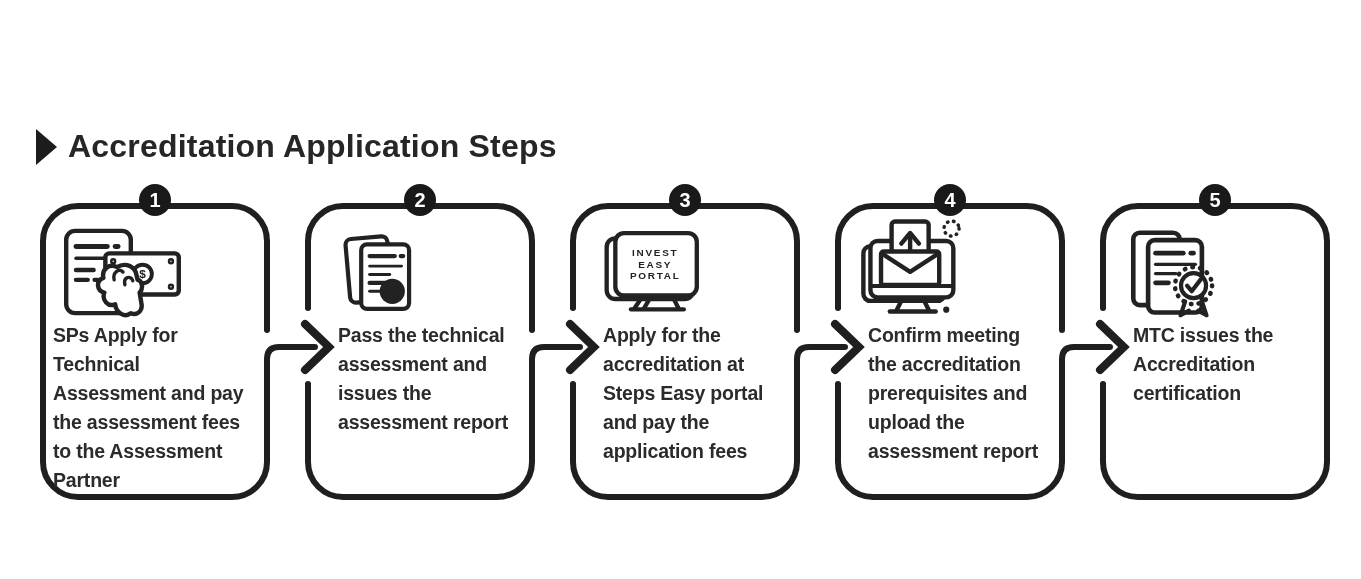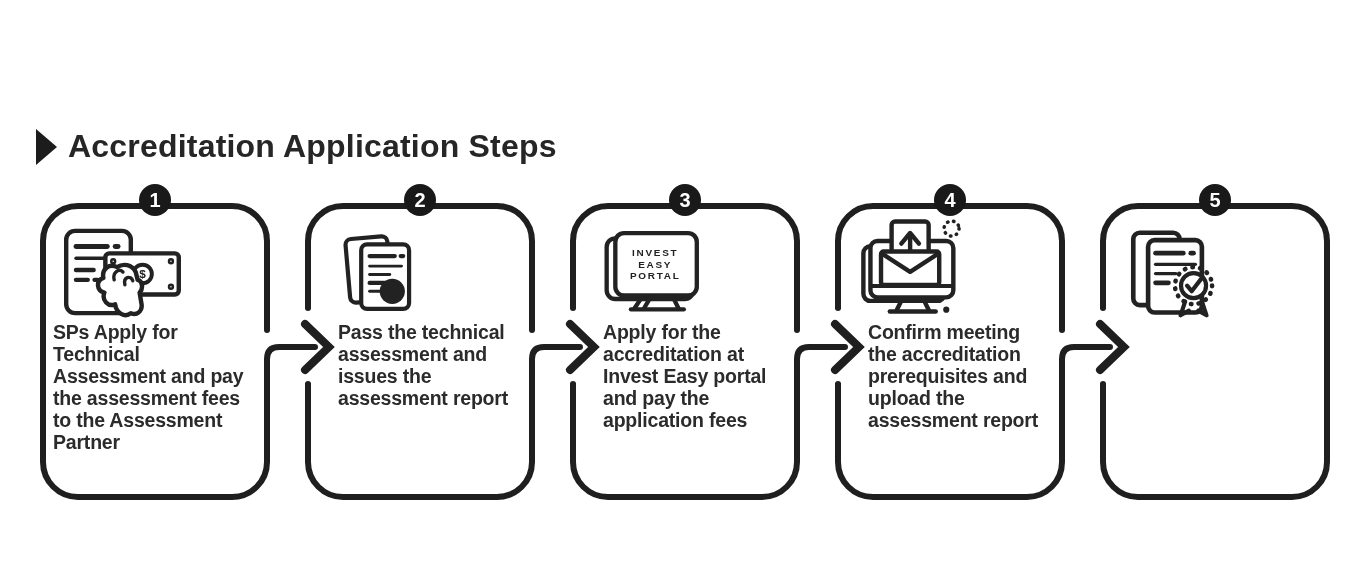--- a/index.html
+++ b/index.html
@@ -16,21 +16,21 @@
     position:absolute;top:203px;width:230px;height:297px;box-sizing:border-box;
     border:6px solid #1f1f1f;border-radius:38px;background:#ffffff;
   }
   .badge{
     position:absolute;top:-25px;left:calc(50% - 16px);width:32px;height:32px;border-radius:50%;
     background:#191919;color:#ffffff;font-size:20px;font-weight:bold;
     display:flex;align-items:center;justify-content:center;z-index:10;
   }
   .step-icon{position:absolute;}
   .step-text{
-    position:absolute;left:27px;top:112px;font-size:19.5px;font-weight:bold;line-height:22px;
+    position:absolute;left:27px;top:112px;font-size:19.5px;font-weight:bold;line-height:29px;
     color:#2b2b2b;white-space:pre-line;letter-spacing:-.2px;
   }
   .step-box.first .step-text{left:7px;}
   
   .flow-arrows{position:absolute;left:0;top:0;z-index:5;pointer-events:none;}
   
   .ink{stroke:#222222;fill:none;stroke-linecap:round;stroke-linejoin:round;}
   .ink-fill{fill:#ffffff;stroke:#222222;stroke-linecap:round;stroke-linejoin:round;}
   .solid{fill:#222222;stroke:none;}
   .icon-label{font-family:"Liberation Sans",sans-serif;font-weight:bold;fill:#222222;}
@@ -101,21 +101,21 @@
       <text class="icon-label" x="66" y="35" font-size="11.5" letter-spacing="2" text-anchor="middle">INVEST</text>
       <text class="icon-label" x="66" y="48" font-size="11.5" letter-spacing="2" text-anchor="middle">EASY</text>
       <text class="icon-label" x="66" y="61" font-size="11.5" letter-spacing="2" text-anchor="middle">PORTAL</text>
       <path class="ink" d="M50 83 L42 95" stroke-width="5"></path>
       <path class="ink" d="M60 83 L53 95" stroke-width="5"></path>
       <path class="ink" d="M86 81 L93 95" stroke-width="5"></path>
       <path class="ink" d="M38 96 H99" stroke-width="5"></path>
     </svg>
     <div class="step-text">Apply for the
 accreditation at
-Invest Easy portal
+Steps Easy portal
 and pay the
 application fees</div>
   </div>
 
   <div class="step-box" style="left:835px">
     <div class="badge">4</div>
     <svg class="step-icon" style="left:17px;top:9px" width="106" height="97" viewBox="0 0 120 110">
       <circle class="ink" cx="106" cy="12" r="8.5" stroke-width="4" stroke-dasharray="0.6 6.4"></circle>
       <rect class="ink-fill" x="6" y="32" width="92" height="62" rx="8" stroke-width="5"></rect>
       <rect class="ink-fill" x="14" y="26" width="94" height="64" rx="8" stroke-width="5"></rect>
@@ -148,20 +148,23 @@
       <path class="ink" d="M34 49 H56" stroke-width="3.5"></path>
       <path class="ink" d="M34 59 H48" stroke-width="5"></path>
       <g>
         <path class="ink" d="M66 79 L61 94 L70 89" stroke-width="4.5"></path>
         <path class="ink" d="M84 79 L89 94 L80 89" stroke-width="4.5"></path>
         <circle class="ink" cx="75" cy="62" r="20" stroke-width="5" stroke-dasharray="0.5 7.9"></circle>
         <circle class="ink-fill" cx="75" cy="62" r="13.5" stroke-width="4.5"></circle>
         <path class="ink" d="M68 62 L73 68 L83 55" stroke-width="4.5"></path>
       </g>
     </svg>
+    <div class="step-text">MTC issues the
+Accreditation
+certification</div>
   </div>
 
   <svg class="flow-arrows" width="1361" height="579" viewBox="0 0 1361 579">
 
     <g stroke="#1f1f1f" fill="none" stroke-linecap="round">
       <rect x="262" y="329" width="10" height="40" fill="#ffffff" stroke="none"></rect>
       <rect x="303" y="309" width="10" height="74" fill="#ffffff" stroke="none"></rect>
       <path d="M267 322 V330" stroke-width="6"></path>
       <path d="M308 302 V308" stroke-width="6"></path>
       <path d="M308 384 V392" stroke-width="6"></path>

